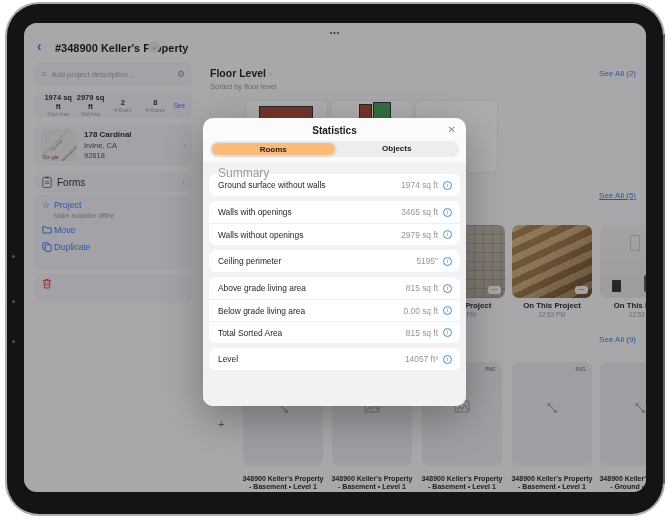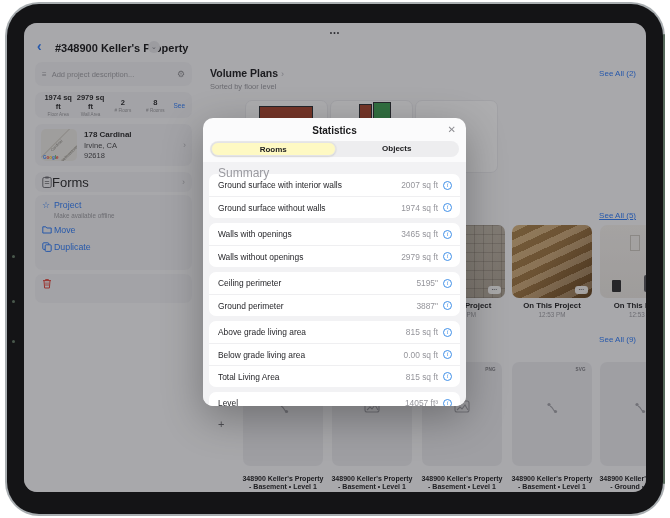--- a/index.html
+++ b/index.html
@@ -41,21 +41,21 @@
   .map-thumb { width:36px; height:32px; border-radius:5px; background:#e9e7e2; overflow:hidden; position:relative; flex:none; }
   .map-line { position:absolute; width:60px; height:1px; background:#cdc9c1; transform:rotate(-45deg); }
   .map-street { position:absolute; font-size:4px; color:#8f8d86; transform:rotate(-45deg); white-space:nowrap; }
   .map-google { position:absolute; left:2px; bottom:1px; font-size:4.5px; font-weight:bold; }
   .addr-text { margin-left:7px; flex:1; }
   .addr-1 { font-size:8px; font-weight:bold; color:#2a2a2c; }
   .addr-2 { font-size:7.5px; color:#4a4a4e; margin-top:1.5px; }
   .chev { color:#b3b3b8; font-size:9px; }
 
   .forms-card { height:20px; margin-bottom:3px; display:flex; align-items:center; padding:0 7px; }
-  .forms-label { flex:1; font-size:13px; color:#2a2a2c; }
+  .forms-label { flex:1; font-size:10px; color:#2a2a2c; margin-left:5px; }
 
   .actions-card { height:75px; margin-bottom:4px; padding:5px 7px; }
   .act-row { display:flex; align-items:flex-start; margin-bottom:6px; }
   .act-icon { width:12px; flex:none; color:#2f7bf6; font-size:9px; }
   .act-label { font-size:8.8px; color:#2f7bf6; }
   .act-sub { font-size:6.3px; color:#9a9aa0; margin-top:1.5px; }
 
   .delete-card { height:29px; padding:4px 7px; display:flex; align-items:flex-start; }
   .del-label { font-size:8.8px; color:#e0443a; }
   .del-sub { font-size:6.2px; color:#b08d87; margin-top:1.5px; }
@@ -96,21 +96,21 @@
   .export-sub { font-size:7px; font-weight:bold; color:#232325; margin-top:1px; }
 
   
   .dim { position:absolute; inset:0; background:rgba(22,22,28,.35); z-index:50; }
   .modal { position:absolute; left:179px; top:95px; width:263px; height:288px; background:#fbfbfc; border-radius:10px;
            box-shadow:0 12px 40px rgba(0,0,0,.30); z-index:60; overflow:hidden; }
   .modal-title { position:absolute; left:0; right:0; top:7px; text-align:center; font-size:10px; font-weight:bold; color:#1a1a1c; }
   .modal-close { position:absolute; right:10px; top:6px; font-size:10px; color:#8e8e93; }
   .seg { position:absolute; left:7px; right:7px; top:23px; height:16px; background:#ededef; border-radius:8px; display:flex; padding:1px; }
   .seg-btn { flex:1; font-size:8px; font-weight:bold; color:#1c1c1e; text-align:center; line-height:14px; border-radius:7px; }
-  .seg-btn.active { background:#fef9c3; box-shadow:0 0.5px 2px rgba(0,0,0,.15); border:0.5px solid #e4e4e6; }
+  .seg-btn.active { background:#fdba74; box-shadow:0 0.5px 2px rgba(0,0,0,.15); border:0.5px solid #e4e4e6; }
   .modal-list { position:absolute; left:0; right:0; top:44px; bottom:0; background:#f2f2f4; padding:0 6px; }
   .summary-lbl { height:12px; padding:4px 0 0 9px; font-size:12px; color:#9a9aa0; }
   .group { background:#ffffff; border-radius:7px; margin-bottom:5px; overflow:hidden; }
   .m-row { height:22px; display:flex; align-items:center; padding:0 8px 0 9px; }
   .m-row + .m-row { border-top:1px solid #efeff1; }
   .m-label { flex:1; font-size:8.4px; color:#26262a; }
   .m-value { font-size:8.4px; color:#95959b; margin-right:5px; }
   .info-i { width:9px; height:9px; border:1px solid #3f8fe8; border-radius:50%; color:#3f8fe8; font-size:6px; font-style:italic;
             text-align:center; line-height:7.5px; flex:none; font-family:"Liberation Serif", serif; }
   svg { display:block; }
@@ -220,34 +220,34 @@
         <span class="act-icon">
           <svg width="10" height="11" viewBox="0 0 10 11">
               <path d="M1 2.6 h8 M3.5 2.6 v-1 h3 v1" fill="none" stroke="#e0443a" stroke-width="1"></path>
               <path d="M2 2.6 l0.6 7.4 h4.8 l0.6 -7.4" fill="none" stroke="#e0443a" stroke-width="1"></path>
               <path d="M4 4.4 v3.6 M6 4.4 v3.6" stroke="#e0443a" stroke-width="0.8"></path>
             </svg>
         </span>
       </div>
     </div>
 
-    <div class="fp-title"><span>Volume Plans</span><span class="chev">›</span></div>
+    <div class="fp-title"><span>Floor Level</span><span class="chev">›</span></div>
     <div class="fp-sub">Sorted by floor level</div>
     <div class="see-all" style="top:46px;">See All (2)</div>
 
     <div class="thumb-card" style="left:221px;">
       <div class="plan-red" style="left:13px; top:5px; width:54px; height:38px;"></div>
     </div>
     <div class="thumb-card" style="left:306px;">
       <div class="plan-red" style="left:28px; top:3px; width:13px; height:16px;"></div>
       <div class="plan-red" style="left:42px; top:1px; width:18px; height:22px; background:#3f9e53;"></div>
     </div>
     <div class="thumb-card" style="left:391px;"></div>
 
-    <div class="see-all" style="top:188px;text-decoration:underline;">See All (5)</div>
+    <div class="see-all" style="top:168px;text-decoration:underline;">See All (5)</div>
 
     <div class="photo-item" style="left:396px;">
       <div class="photo photo-tile">
         <div class="photo-more">•••</div>
       </div>
       <div class="photo-label">On This Project</div>
       <div class="photo-time">12:53 PM</div>
     </div>
     <div class="photo-item" style="left:488px; width:80px;">
       <div class="photo photo-stairs">
@@ -351,25 +351,20 @@
       <div class="seg">
         <div class="seg-btn active">Rooms</div>
         <div class="seg-btn">Objects</div>
       </div>
 
       <div class="modal-list">
         <div class="summary-lbl">Summary</div>
 
         <div class="group">
           <div class="m-row">
-            <span class="m-label">Ground surface with interior walls</span>
-            <span class="m-value">2007 sq ft</span>
-            <span class="info-i">i</span>
-          </div>
-          <div class="m-row">
             <span class="m-label">Ground surface without walls</span>
             <span class="m-value">1974 sq ft</span>
             <span class="info-i">i</span>
           </div>
         </div>
 
         <div class="group">
           <div class="m-row">
             <span class="m-label">Walls with openings</span>
             <span class="m-value">3465 sq ft</span>
@@ -381,40 +376,35 @@
             <span class="info-i">i</span>
           </div>
         </div>
 
         <div class="group">
           <div class="m-row">
             <span class="m-label">Ceiling perimeter</span>
             <span class="m-value">5195"</span>
             <span class="info-i">i</span>
           </div>
-          <div class="m-row">
-            <span class="m-label">Ground perimeter</span>
-            <span class="m-value">3887"</span>
-            <span class="info-i">i</span>
-          </div>
         </div>
 
         <div class="group">
           <div class="m-row">
             <span class="m-label">Above grade living area</span>
             <span class="m-value">815 sq ft</span>
             <span class="info-i">i</span>
           </div>
           <div class="m-row">
             <span class="m-label">Below grade living area</span>
             <span class="m-value">0.00 sq ft</span>
             <span class="info-i">i</span>
           </div>
           <div class="m-row">
-            <span class="m-label">Total Living Area</span>
+            <span class="m-label">Total Sorted Area</span>
             <span class="m-value">815 sq ft</span>
             <span class="info-i">i</span>
           </div>
         </div>
 
         <div class="group">
           <div class="m-row">
             <span class="m-label">Level</span>
             <span class="m-value">14057 ft³</span>
             <span class="info-i">i</span>

